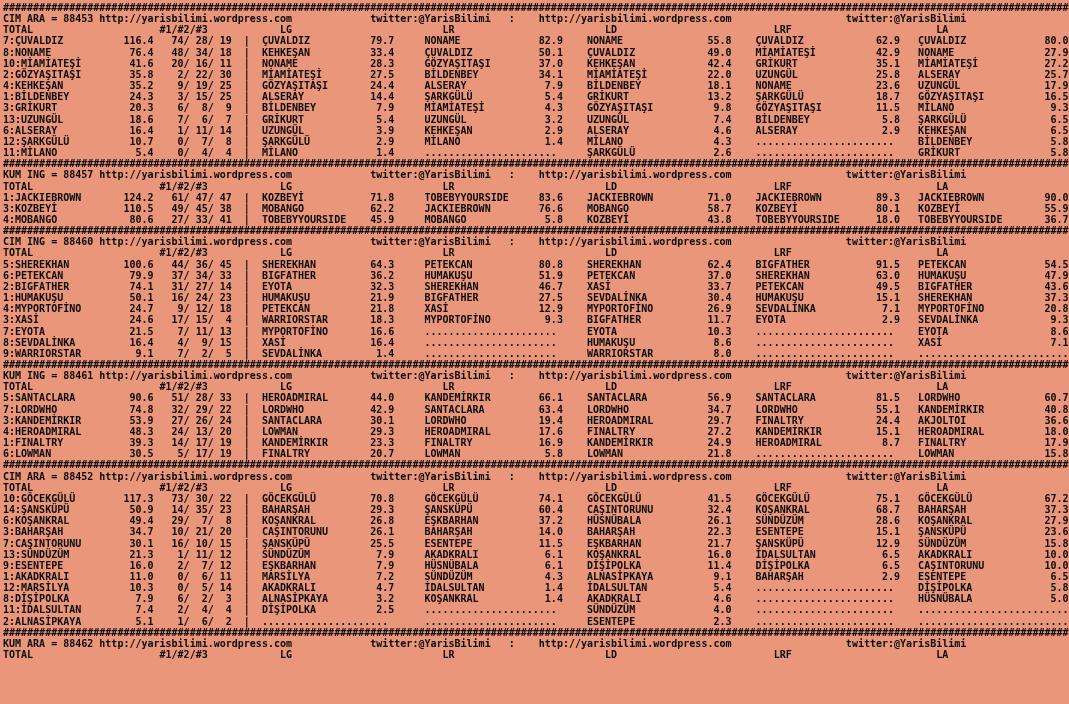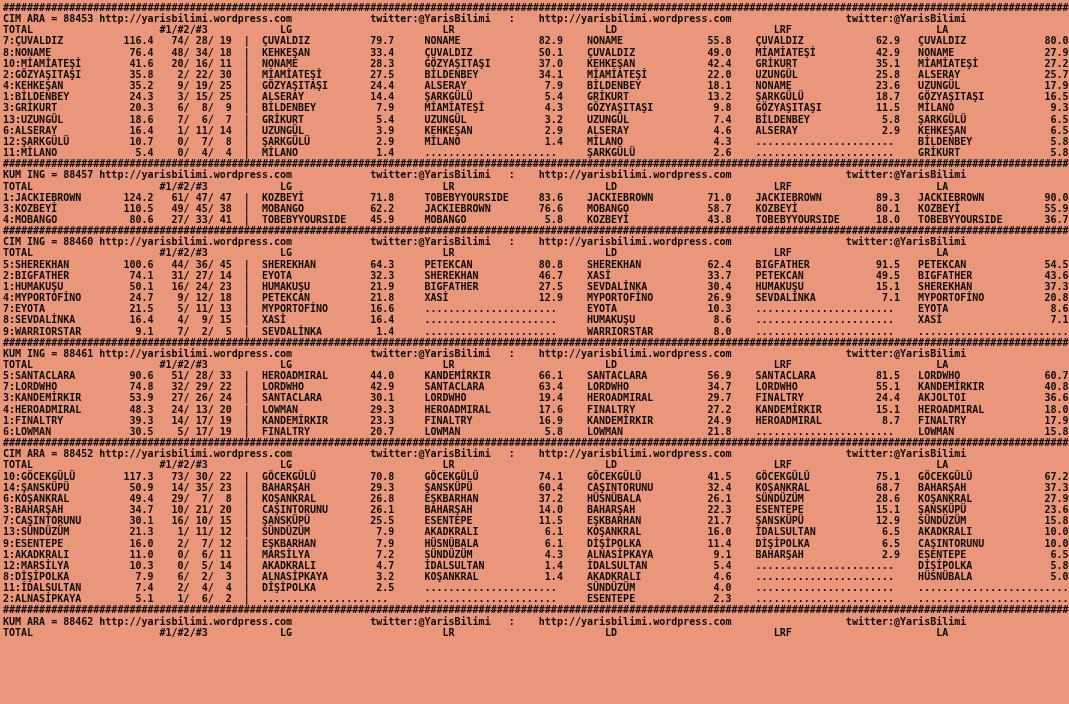--- a/index.html
+++ b/index.html
@@ -44,24 +44,26 @@
       <pre>TOTAL                     #1/#2/#3            LG                         LR                         LD                          LRF                        LA                     </pre>
       <pre>1:JACKIEBROWN       124.2   61/ 47/ 47  |  KOZBEYİ           71.8     TOBEBYYOURSIDE     83.6    JACKIEBROWN         71.0    JACKIEBROWN         89.3   JACKIEBROWN          90.0 </pre>
       <pre>3:KOZBEYİ           110.5   49/ 45/ 38  |  MOBANGO           62.2     JACKIEBROWN        76.6    MOBANGO             58.7    KOZBEYİ             80.1   KOZBEYİ              55.9 </pre>
       <pre>4:MOBANGO            80.6   27/ 33/ 41  |  TOBEBYYOURSIDE    45.9     MOBANGO             5.8    KOZBEYİ             43.8    TOBEBYYOURSIDE      18.0   TOBEBYYOURSIDE       36.7 </pre>
     </section>
     <section>
       <pre>##################################################################################################################################################################################</pre>
       <pre>CIM ING = 88460 http://yarisbilimi.wordpress.com             twitter:@YarisBilimi   :    http://yarisbilimi.wordpress.com                   twitter:@YarisBilimi                  </pre>
       <pre>TOTAL                     #1/#2/#3            LG                         LR                         LD                          LRF                        LA                     </pre>
       <pre>5:SHEREKHAN         100.6   44/ 36/ 45  |  SHEREKHAN         64.3     PETEKCAN           80.8    SHEREKHAN           62.4    BIGFATHER           91.5   PETEKCAN             54.5 </pre>
+      <pre>6:PETEKCAN           79.9   37/ 34/ 33  |  BIGFATHER         36.2     HUMAKUŞU           51.9    PETEKCAN            37.0    SHEREKHAN           63.0   HUMAKUŞU             47.9 </pre>
       <pre>2:BIGFATHER          74.1   31/ 27/ 14  |  EYOTA             32.3     SHEREKHAN          46.7    XASİ                33.7    PETEKCAN            49.5   BIGFATHER            43.6 </pre>
       <pre>1:HUMAKUŞU           50.1   16/ 24/ 23  |  HUMAKUŞU          21.9     BIGFATHER          27.5    SEVDALİNKA          30.4    HUMAKUŞU            15.1   SHEREKHAN            37.3 </pre>
       <pre>4:MYPORTOFİNO        24.7    9/ 12/ 18  |  PETEKCAN          21.8     XASİ               12.9    MYPORTOFİNO         26.9    SEVDALİNKA           7.1   MYPORTOFİNO          20.8 </pre>
-      <pre>7:EYOTA              21.5    5/ 11/ 13  |  MYPORTOFİNO       16.6     ......................     EYOTA               10.3    .......................    EYOTA                 8.6 </pre>
+      <pre>3:XASİ               24.6   17/ 15/  4  |  WARRIORSTAR       18.3     MYPORTOFİNO         9.3    BIGFATHER           11.7    EYOTA                2.9   SEVDALİNKA            9.3 </pre>
+      <pre>7:EYOTA              21.5    7/ 11/ 13  |  MYPORTOFİNO       16.6     ......................     EYOTA               10.3    .......................    EYOTA                 8.6 </pre>
       <pre>8:SEVDALİNKA         16.4    4/  9/ 15  |  XASİ              16.4     ......................     HUMAKUŞU             8.6    .......................    XASİ                  7.1 </pre>
       <pre>9:WARRIORSTAR         9.1    7/  2/  5  |  SEVDALİNKA         1.4     ......................     WARRIORSTAR          8.0    .......................    ..........................</pre>
     </section>
     <section>
       <pre>##################################################################################################################################################################################</pre>
       <pre>KUM ING = 88461 http://yarisbilimi.wordpress.com             twitter:@YarisBilimi   :    http://yarisbilimi.wordpress.com                   twitter:@YarisBilimi                  </pre>
       <pre>TOTAL                     #1/#2/#3            LG                         LR                         LD                          LRF                        LA                     </pre>
       <pre>5:SANTACLARA         90.6   51/ 28/ 33  |  HEROADMIRAL       44.0     KANDEMİRKIR        66.1    SANTACLARA          56.9    SANTACLARA          81.5   LORDWHO              60.7 </pre>
       <pre>7:LORDWHO            74.8   32/ 29/ 22  |  LORDWHO           42.9     SANTACLARA         63.4    LORDWHO             34.7    LORDWHO             55.1   KANDEMİRKIR          40.8 </pre>
       <pre>3:KANDEMİRKIR        53.9   27/ 26/ 24  |  SANTACLARA        30.1     LORDWHO            19.4    HEROADMIRAL         29.7    FINALTRY            24.4   AKJOLTOI             36.6 </pre>

